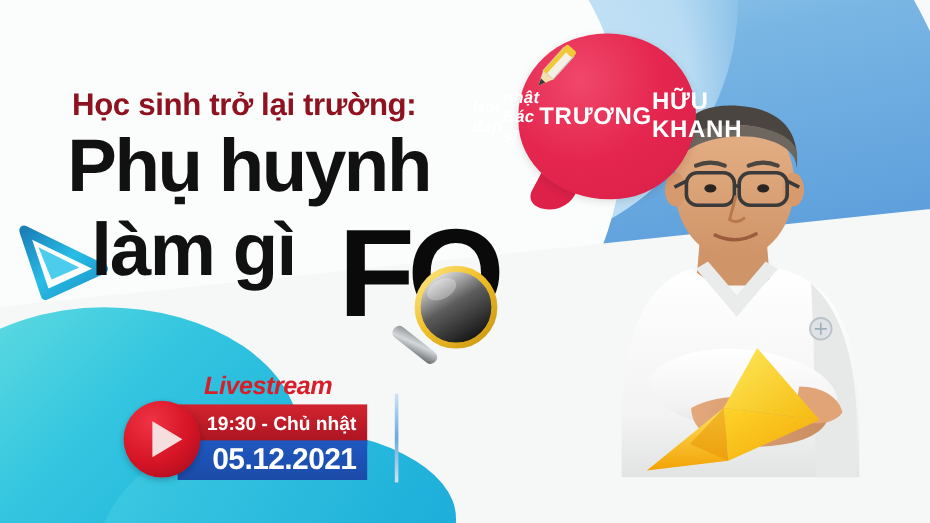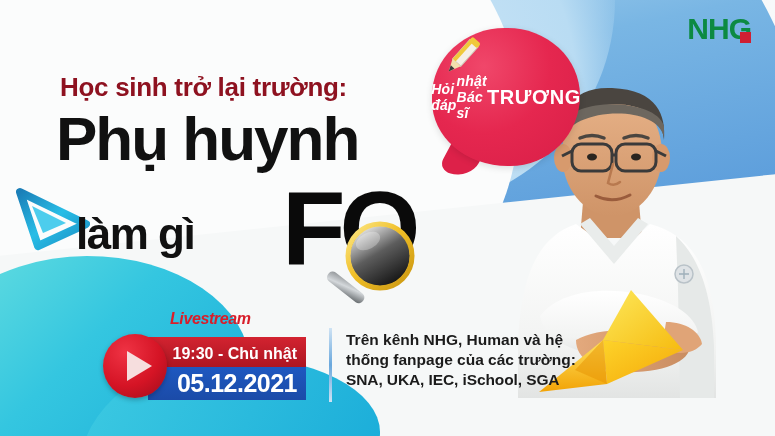--- a/index.html
+++ b/index.html
@@ -138,28 +138,27 @@
     letter-spacing: -2px;
     line-height: 1;
     z-index: 30;
     white-space: nowrap;
     text-align: center;
   }
   .big-line2 {
     position: absolute;
     left: 76px;
     top: 178px;
-    font-size: 44px;
+    font-size: 62px;
     font-weight: bold;
     color: #111111;
     letter-spacing: -1.5px;
     line-height: 1;
     z-index: 30;
     white-space: nowrap;
-    margin-top: 34px;
   }
   .big-line3 {
     position: absolute;
     left: 60px;
     top: 228px;
     font-size: 40px;
     font-weight: bold;
     color: #111111;
     letter-spacing: -1px;
     line-height: 1;
@@ -266,21 +265,21 @@
     width: 190px;
     height: 120px;
     z-index: 32;
   }
 
   
   .ls-word {
     position: absolute;
     left: 170px;
     top: 310px;
-    font-size: 16px;
+    font-size: 21px;
     font-weight: bold;
     font-style: italic;
     color: #d81e2a;
     letter-spacing: -0.4px;
     z-index: 35;
     white-space: nowrap;
   }
   .ls-playbtn {
     position: absolute;
     left: 103px;
@@ -439,35 +438,33 @@
 
     <circle cx="204" cy="196" r="9" fill="#dfe3e6" stroke="#b9c2c8" stroke-width="1.5"></circle>
     <path d="M199 196 h10 M204 191 v10" stroke="#9fb0ba" stroke-width="1.4"></path>
   </svg>
 
   <div class="badge-tail"></div>
   <div class="badge">
     <div class="badge-l1">Hỏi đáp</div>
     <div class="badge-l2">nhật Bác sĩ</div>
     <div class="badge-l3">TRƯƠNG</div>
+    <div class="badge-l4">HỮU KHANH</div>
   </div>
 
   <svg class="pencil" viewBox="0 0 46 46">
     <g transform="rotate(42 23 23)">
       <rect x="18" y="4" width="11" height="26" fill="#f5f0e6" stroke="#cfc7b6" stroke-width="1"></rect>
       <rect x="18" y="4" width="4" height="26" fill="#f0c93a"></rect>
       <rect x="18" y="0" width="11" height="6" rx="2" fill="#f0c93a"></rect>
       <path d="M18 30 L23.5 42 L29 30 Z" fill="#f2dfae"></path>
       <path d="M21 36 L23.5 42 L26 36 Z" fill="#3b3b3b"></path>
     </g>
   </svg>
 
-  <div class="logo">
-    <span>NH</span><span class="g-part">G</span>
-  </div>
 
   <svg class="tri-orn" viewBox="0 0 74 66">
     <defs>
       <linearGradient id="triG" x1="0" y1="0" x2="1" y2="1">
         <stop offset="0%" stop-color="#1b7fb8"></stop>
         <stop offset="50%" stop-color="#28bde6"></stop>
         <stop offset="100%" stop-color="#1b8fc4"></stop>
       </linearGradient>
     </defs>
     <path d="M4 6 L70 38 L22 60 Z" fill="none" stroke="url(#triG)" stroke-width="8" stroke-linejoin="round"></path>
@@ -525,19 +522,14 @@
   </svg>
 
   <div class="ls-word">Livestream</div>
   <div class="ls-timebar">19:30 - Chủ nhật</div>
   <div class="ls-datebar">05.12.2021</div>
   <div class="ls-playbtn">
     <div class="tri"></div>
   </div>
 
   <div class="divider"></div>
-  <div class="channel">
-    <div class="l1">Trên kênh NHG, Human và hệ</div>
-    <div class="l2">thống fanpage của các trường:</div>
-    <div class="l3">SNA, UKA, IEC, iSchool, SGA</div>
-  </div>
 
 </div>
 
 </body></html>

